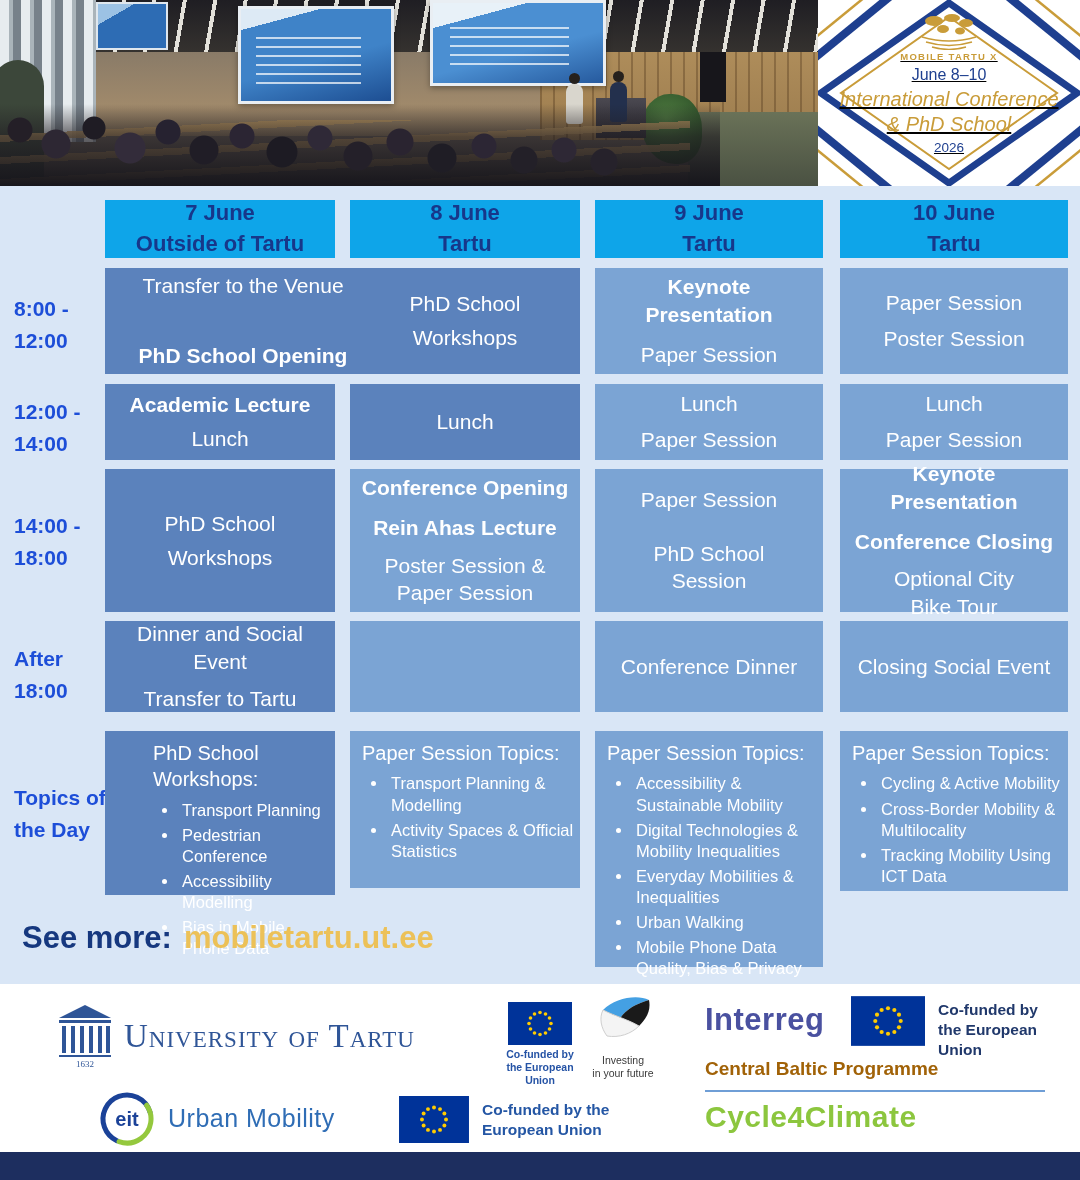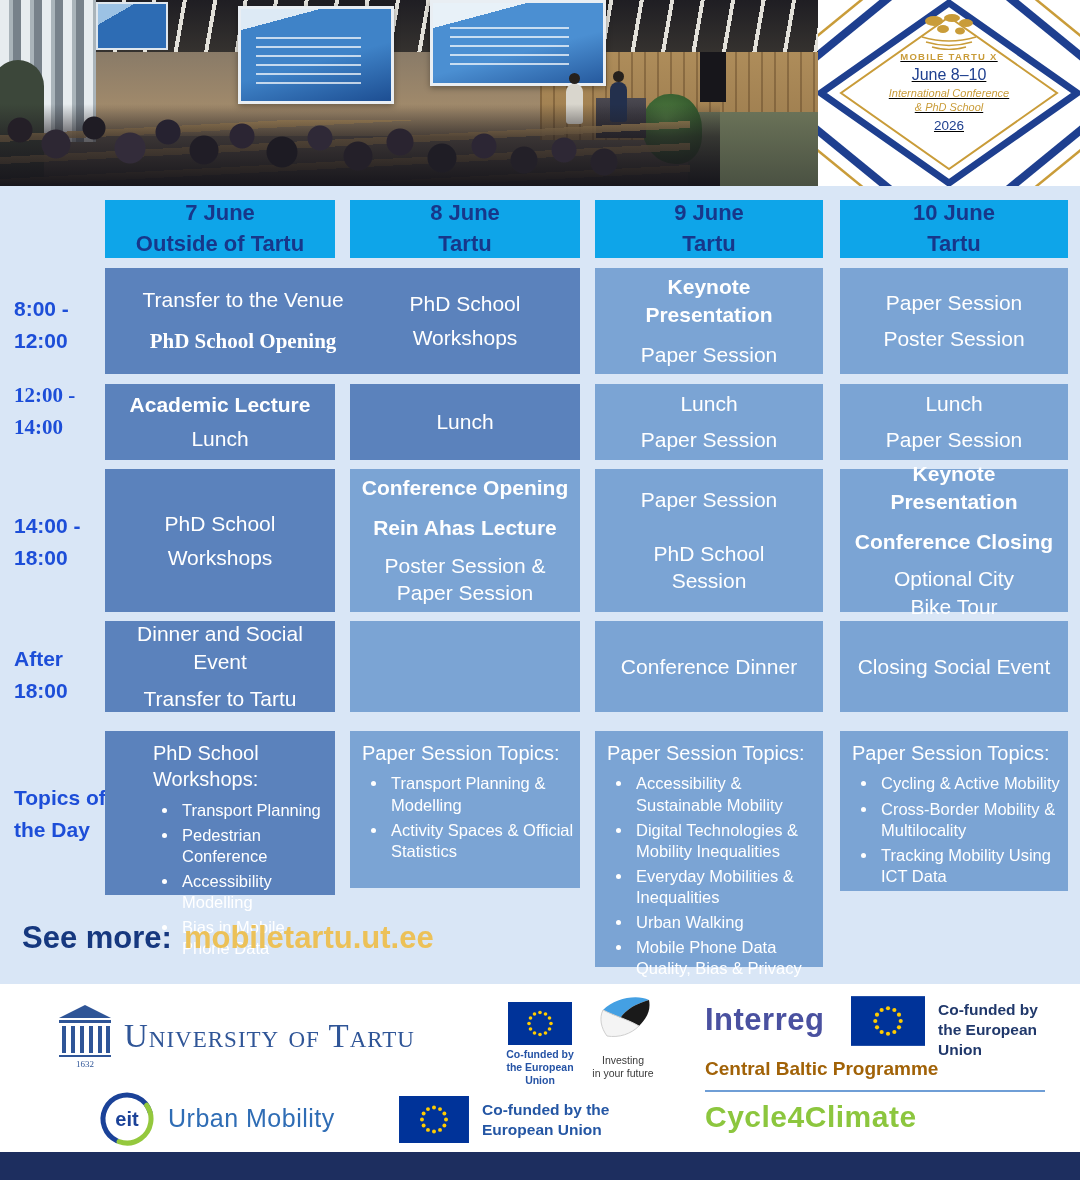--- a/index.html
+++ b/index.html
@@ -56,34 +56,34 @@
       radial-gradient(circle at 604px 58px,#26222b 13px,rgba(0,0,0,0) 14px),
       linear-gradient(180deg,rgba(40,36,40,0) 0,rgba(32,29,34,.65) 40%,#17161c 100%);}
 
   
   .brand-panel{position:absolute;left:818px;top:0;width:262px;height:186px;background:#ffffff;overflow:hidden;}
   .diamond-svg{position:absolute;left:0;top:0;width:262px;height:186px;}
   .brand-inner{position:absolute;inset:0;display:flex;flex-direction:column;align-items:center;padding-top:12px;text-align:center;text-decoration:underline;}
   .brand-badge{font-size:9.5px;font-weight:bold;color:#c99c39;letter-spacing:.13em;margin-top:1px;}
   .brand-dates{font-size:16px;color:#1e3f8f;margin-top:4px;}
   .brand-title{font-size:33px;font-weight:bold;color:#16367f;line-height:1.05;letter-spacing:.5px;}
-  .brand-sub{font-size:11px;font-style:italic;color:#c99c39;line-height:1.25;margin-top:3px;}
+  .brand-sub{font-size:20px;font-style:italic;color:#c99c39;line-height:1.25;margin-top:3px;}
   .brand-year{font-size:13.5px;color:#1e3f8f;margin-top:3px;}
 
   
   .day-header{position:absolute;top:200px;height:58px;background:#0ea5e9;color:#17378a;font-weight:bold;
     font-size:22px;line-height:1.4;display:flex;flex-direction:column;justify-content:center;text-align:center;}
   .time-label{position:absolute;left:14px;width:106px;color:#1d4ed8;font-weight:bold;font-size:21px;line-height:1.5;}
   .cell{position:absolute;color:#ffffff;display:flex;flex-direction:column;justify-content:center;align-items:center;
     text-align:center;font-size:21px;line-height:1.32;padding:4px 8px;box-sizing:border-box;}
   .cell.dark{background:#5b82bc;}
   .cell.light{background:#7ba4d4;}
   .b{font-weight:bold;}
   .mt6{margin-top:6px;}.mt8{margin-top:8px;}.mt10{margin-top:10px;}.mt12{margin-top:12px;}
-  .mt14{margin-top:14px;font-family:Liberation Serif, serif;}.mt26{margin-top:26px;}
+  .mt14{margin-top:14px;}.mt26{margin-top:26px;}
   .topics{justify-content:flex-start;align-items:flex-start;text-align:left;padding:9px 6px 8px 12px;}
   .topics-header{font-size:20px;}
   .topics ul{list-style:disc;margin:7px 0 0 0;padding-left:26px;font-size:16.5px;line-height:1.28;}
   .topics li{margin-bottom:4px;padding-left:3px;}
 
   
   .see-more{position:absolute;left:22px;top:920px;font-size:31px;font-weight:bold;}
   .see-label{color:#16387f;}
   .see-url{color:#ecc158;margin-left:12px;}
 
@@ -185,38 +185,38 @@
   </div>
   <div class="day-header" style="left:840px;width:228px;">
     <div>10 June</div>
     <div>Tartu</div>
   </div>
 
   <div class="time-label" style="top:293px;">
     <div>8:00 -</div>
     <div>12:00</div>
   </div>
-  <div class="time-label" style="top:380px;font-family:Liberation Serif, serif;">
+  <div class="time-label" style="top:396px;">
     <div>12:00 -</div>
     <div>14:00</div>
   </div>
   <div class="time-label" style="top:510px;">
     <div>14:00 -</div>
     <div>18:00</div>
   </div>
   <div class="time-label" style="top:643px;">
     <div>After</div>
     <div>18:00</div>
   </div>
   <div class="time-label" style="top:782px;">
     <div>Topics of</div>
     <div>the Day</div>
   </div>
 
-  <div class="cell dark" style="left:105px;top:268px;width:276px;height:106px;">
+  <div class="cell dark" style="left:105px;top:268px;width:276px;height:106px;justify-content:space-between;">
     <div>Transfer to the Venue</div>
     <div class="b mt14">PhD School Opening</div>
   </div>
   <div class="cell dark" style="left:350px;top:268px;width:230px;height:106px;">
     <div>PhD School</div>
     <div class="mt6">Workshops</div>
   </div>
   <div class="cell light" style="left:595px;top:268px;width:228px;height:106px;">
     <div class="b">Keynote Presentation</div>
     <div class="mt12">Paper Session</div>

